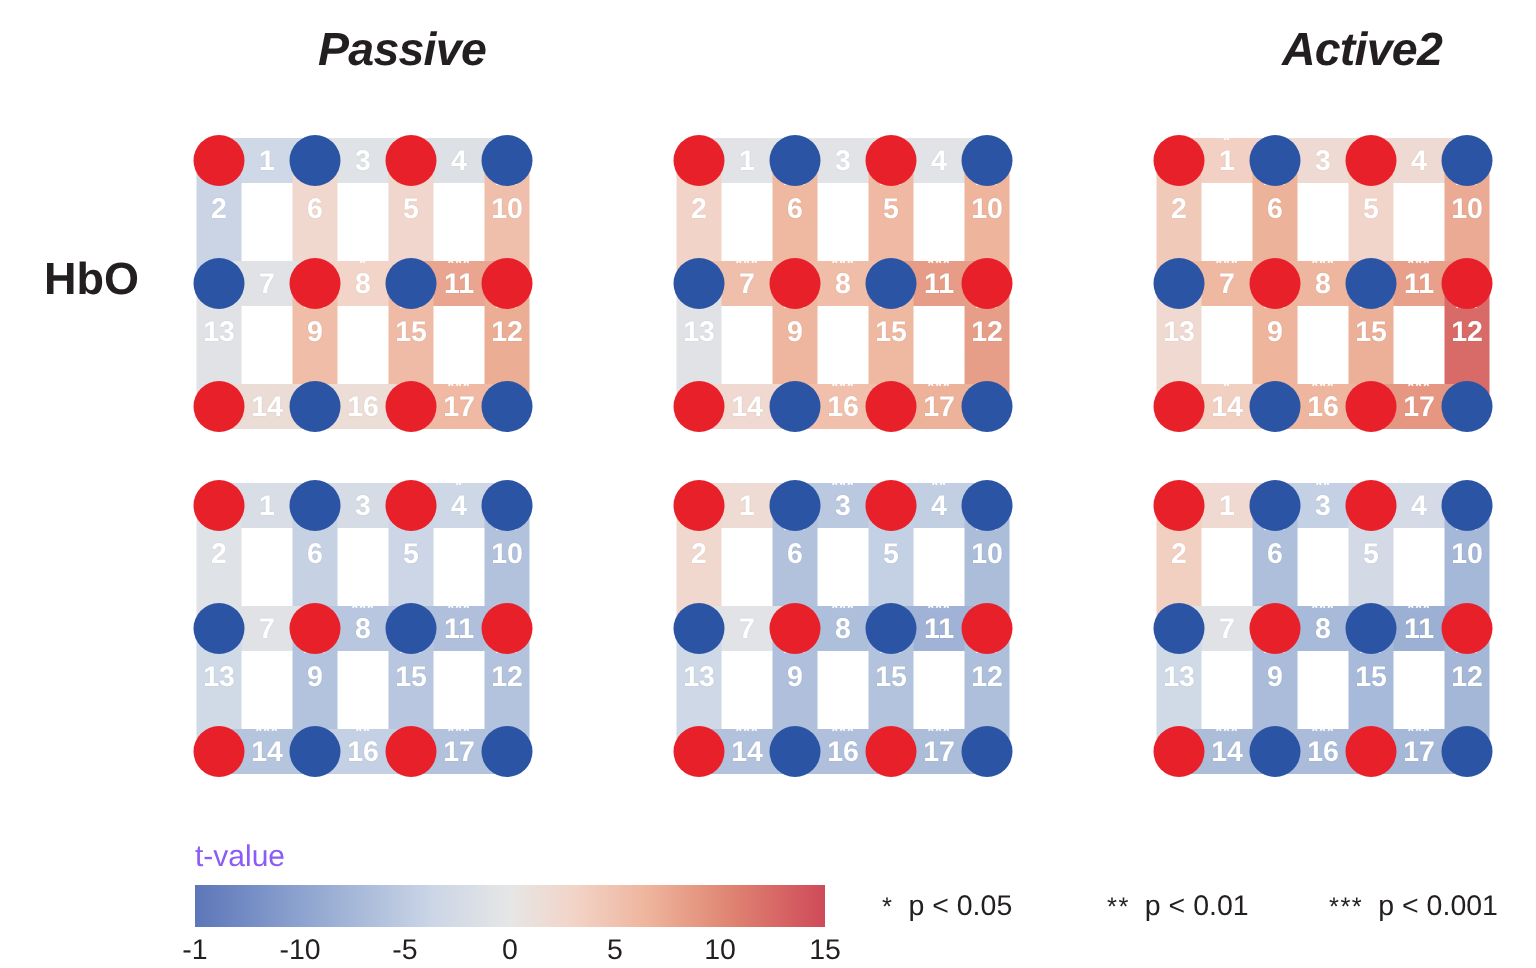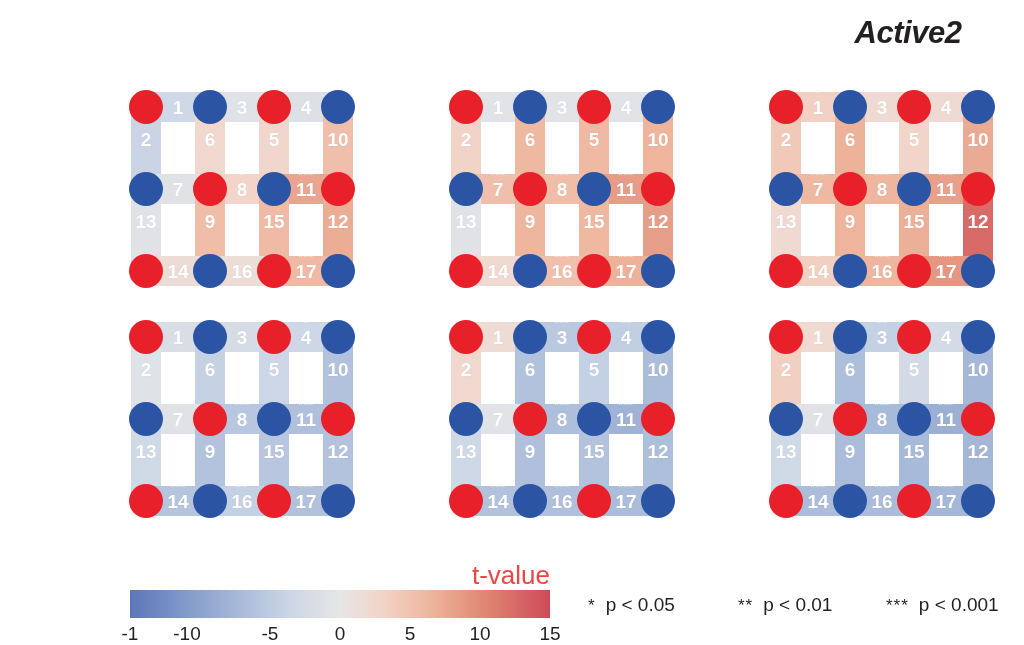--- a/index.html
+++ b/index.html
@@ -62,22 +62,22 @@
 
   .optode{
     position:absolute;width:34px;height:34px;border-radius:50%;
   }
   .optode.src{background:#e8202a;}
   .optode.det{background:#2b55a4;}
 
   
   #cbar-wrap{position:absolute;left:130px;top:560px;width:420px;}
   #cbar-title{
-    position:absolute;left:0;top:0;width:420px;text-align:right;
-    font-size:26px;color:#ef4444;
+    position:absolute;left:0;top:0;width:420px;text-align:left;
+    font-size:20px;color:#8b5cf6;
   }
   #cbar{
     position:absolute;left:0;top:30px;width:420px;height:28px;
     background:linear-gradient(to right,
       #5c76b8 0%, #7f96c9 12%, #a8bad9 26%, #ccd6e6 38%,
       #e6e6e6 50%, #f2d4c8 60%, #eeb49c 72%, #e08874 84%, #cf4a59 100%);
   }
   .cbar-tick{
     position:absolute;top:63px;font-size:19px;color:#231f20;
     text-align:center;width:60px;
@@ -89,22 +89,24 @@
   .sig-item .tx{margin-left:10px;}
   .sig-item.s0{left:588px;}
   .sig-item.s1{left:738px;}
   .sig-item.s2{left:886px;}
 </style>
 </head>
 <body>
 
 <div id="figure">
 
+  <div class="col-title c0">Passive</div>
   <div class="col-title c2">Active2</div>
 
+  <div class="row-label r0">HbO</div>
 
   <div class="panel p00">
       <div class="chan h" style="background: rgb(207, 216, 230); left: 18px; width: 64px; top: 7px;">
         <div class="num">1</div>
       </div>
       <div class="chan h" style="background: rgb(223, 226, 230); left: 82px; width: 64px; top: 7px;">
         <div class="num">3</div>
       </div>
       <div class="chan h" style="background: rgb(221, 225, 230); left: 146px; width: 64px; top: 7px;">
         <div class="num">4</div>
@@ -555,21 +557,21 @@
       <div class="optode src" style="left: 1px; top: 169px;"></div>
       <div class="optode det" style="left: 65px; top: 169px;"></div>
       <div class="optode src" style="left: 129px; top: 169px;"></div>
       <div class="optode det" style="left: 193px; top: 169px;"></div>
     </div>
 
   <div id="cbar-wrap">
     <div id="cbar-title">t-value</div>
     <div id="cbar"></div>
   <div class="cbar-tick" style="left: -30px;">-1</div>
-      <div class="cbar-tick" style="left: 27px;">-10</div>
+      <div class="cbar-tick" style="left: 40px;">-10</div>
       <div class="cbar-tick" style="left: 110px;">-5</div>
       <div class="cbar-tick" style="left: 180px;">0</div>
       <div class="cbar-tick" style="left: 250px;">5</div>
       <div class="cbar-tick" style="left: 320px;">10</div>
       <div class="cbar-tick" style="left: 390px;">15</div>
     </div>
 
   <div class="sig-item s0">
     <span class="mk">*</span><span class="tx">p &lt; 0.05</span>
   </div>

